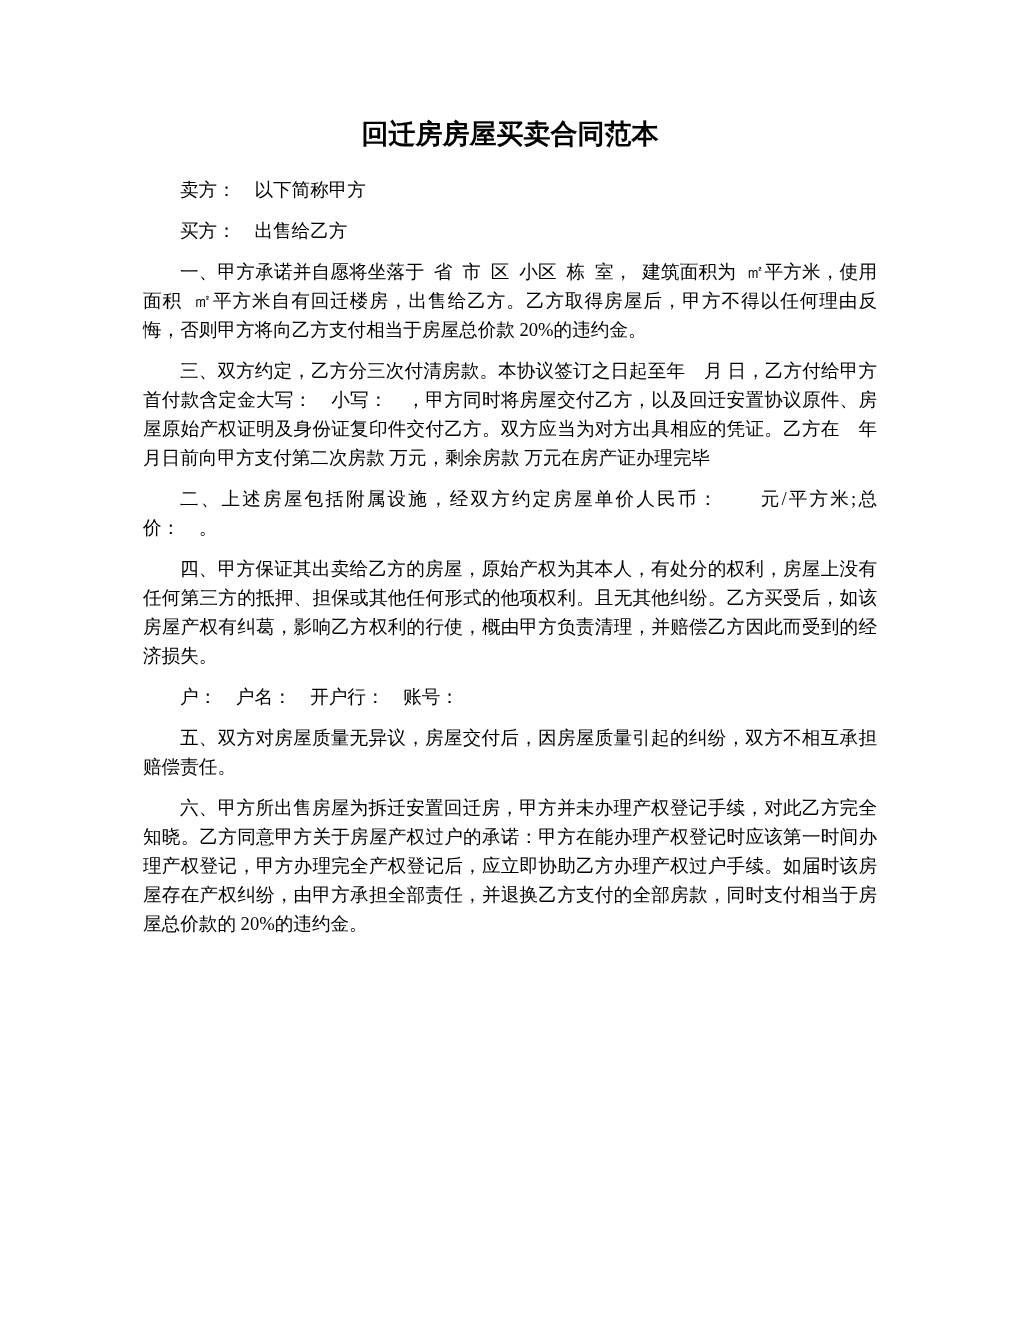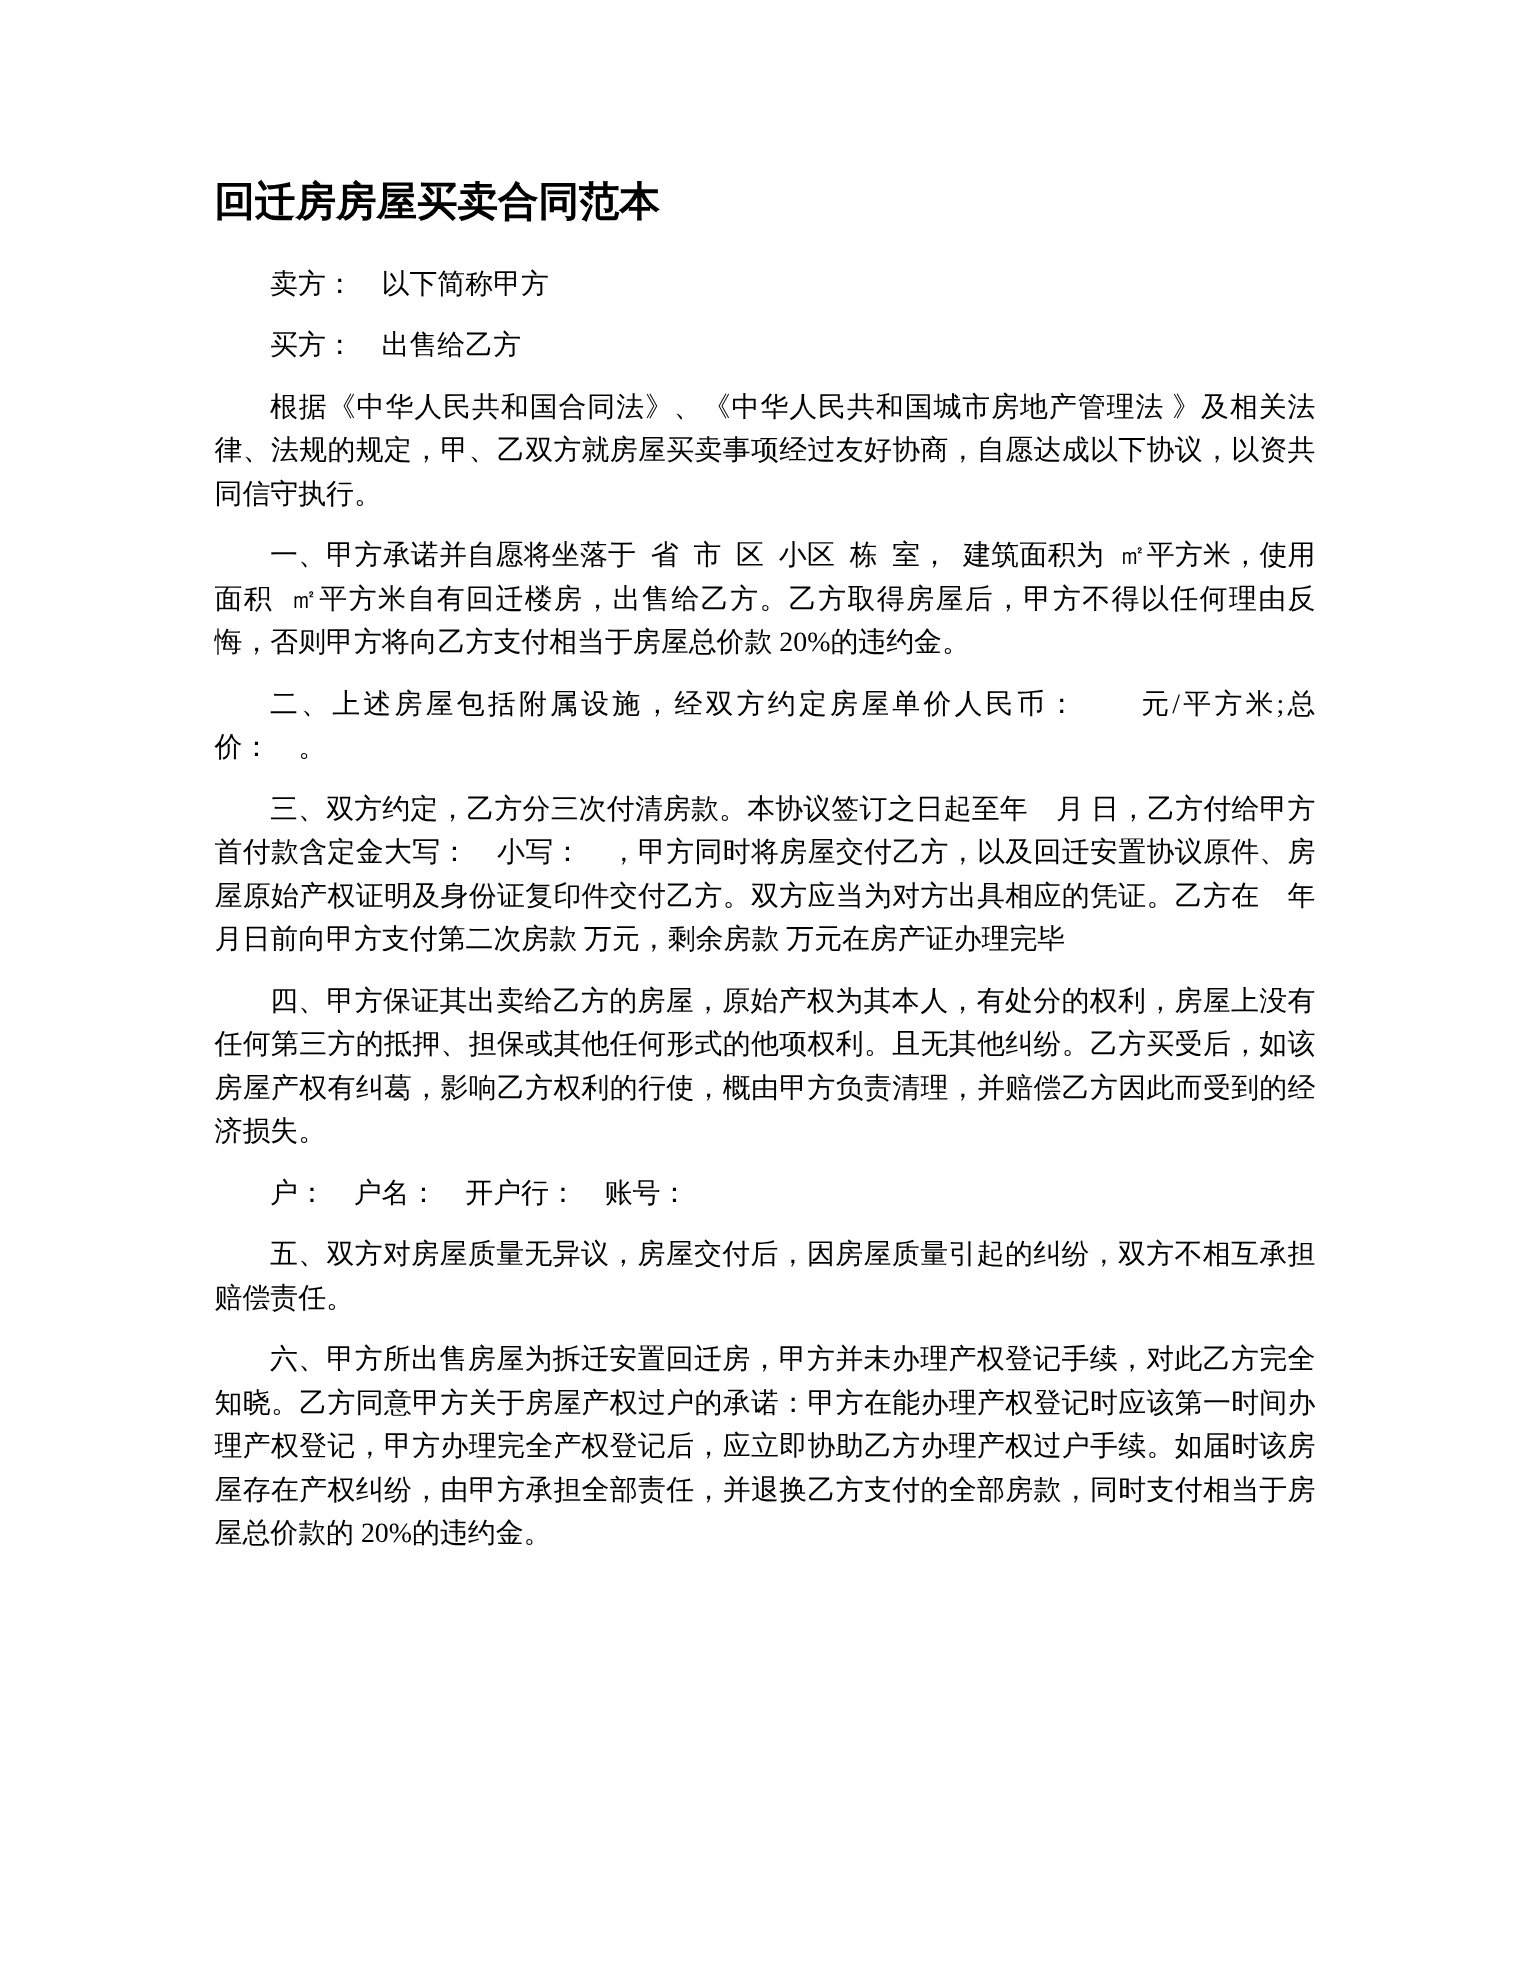--- a/index.html
+++ b/index.html
@@ -20,21 +20,21 @@
     background: #ffffff;
     color: #000000;
     font-family: "Liberation Serif", "DejaVu Serif", serif;
     overflow: hidden;
   }
   .doc-title {
     margin: 0 0 23px 0;
     font-size: 27px;
     line-height: 36px;
     font-weight: 700;
-    text-align: left;
+    text-align: center;
     white-space: pre-wrap;
     font-family: Liberation Serif, serif;
   }
   .doc-body {
     width: 734px;
   }
   .para {
     margin: 0 0 12px 0;
     font-size: 18.6px;
     line-height: 29px;
@@ -50,22 +50,21 @@
   }
 </style>
 </head>
 <body>
 
 <div class="page" style="background: rgb(255, 255, 255); color: rgb(0, 0, 0);">
   <h1 class="doc-title">回迁房房屋买卖合同范本</h1>
   <main class="doc-body">
       <p class="para">卖方：　以下简称甲方</p>
       <p class="para">买方：　出售给乙方</p>
-      <p class="para">根据《中华人民共和国合同法》、《中华人民共和国城市房地产管理法 》及相关法律、法规的规定，甲、乙双方就房屋买卖事项经过友好协商，自愿达成以下协议，以资共同信守执行。</p>
       <p class="para">一、甲方承诺并自愿将坐落于  省  市  区  小区  栋  室，  建筑面积为  ㎡平方米，使用面积  ㎡平方米自有回迁楼房，出售给乙方。乙方取得房屋后，甲方不得以任何理由反悔，否则甲方将向乙方支付相当于房屋总价款 20%的违约金。</p>
+      <p class="para">三、双方约定，乙方分三次付清房款。本协议签订之日起至年　月 日，乙方付给甲方首付款含定金大写：　小写：　，甲方同时将房屋交付乙方，以及回迁安置协议原件、房屋原始产权证明及身份证复印件交付乙方。双方应当为对方出具相应的凭证。乙方在　年 月日前向甲方支付第二次房款 万元，剩余房款 万元在房产证办理完毕</p>
       <p class="para">二、上述房屋包括附属设施，经双方约定房屋单价人民币：　　元/平方米;总价：　。</p>
-      <p class="para">三、双方约定，乙方分三次付清房款。本协议签订之日起至年　月 日，乙方付给甲方首付款含定金大写：　小写：　，甲方同时将房屋交付乙方，以及回迁安置协议原件、房屋原始产权证明及身份证复印件交付乙方。双方应当为对方出具相应的凭证。乙方在　年 月日前向甲方支付第二次房款 万元，剩余房款 万元在房产证办理完毕</p>
       <p class="para">四、甲方保证其出卖给乙方的房屋，原始产权为其本人，有处分的权利，房屋上没有任何第三方的抵押、担保或其他任何形式的他项权利。且无其他纠纷。乙方买受后，如该房屋产权有纠葛，影响乙方权利的行使，概由甲方负责清理，并赔偿乙方因此而受到的经济损失。</p>
       <p class="para">户：　户名：　开户行：　账号：</p>
       <p class="para">五、双方对房屋质量无异议，房屋交付后，因房屋质量引起的纠纷，双方不相互承担赔偿责任。</p>
       <p class="para">六、甲方所出售房屋为拆迁安置回迁房，甲方并未办理产权登记手续，对此乙方完全知晓。乙方同意甲方关于房屋产权过户的承诺：甲方在能办理产权登记时应该第一时间办理产权登记，甲方办理完全产权登记后，应立即协助乙方办理产权过户手续。如届时该房屋存在产权纠纷，由甲方承担全部责任，并退换乙方支付的全部房款，同时支付相当于房屋总价款的 20%的违约金。</p>
     </main>
 </div>
 
 </body></html>

